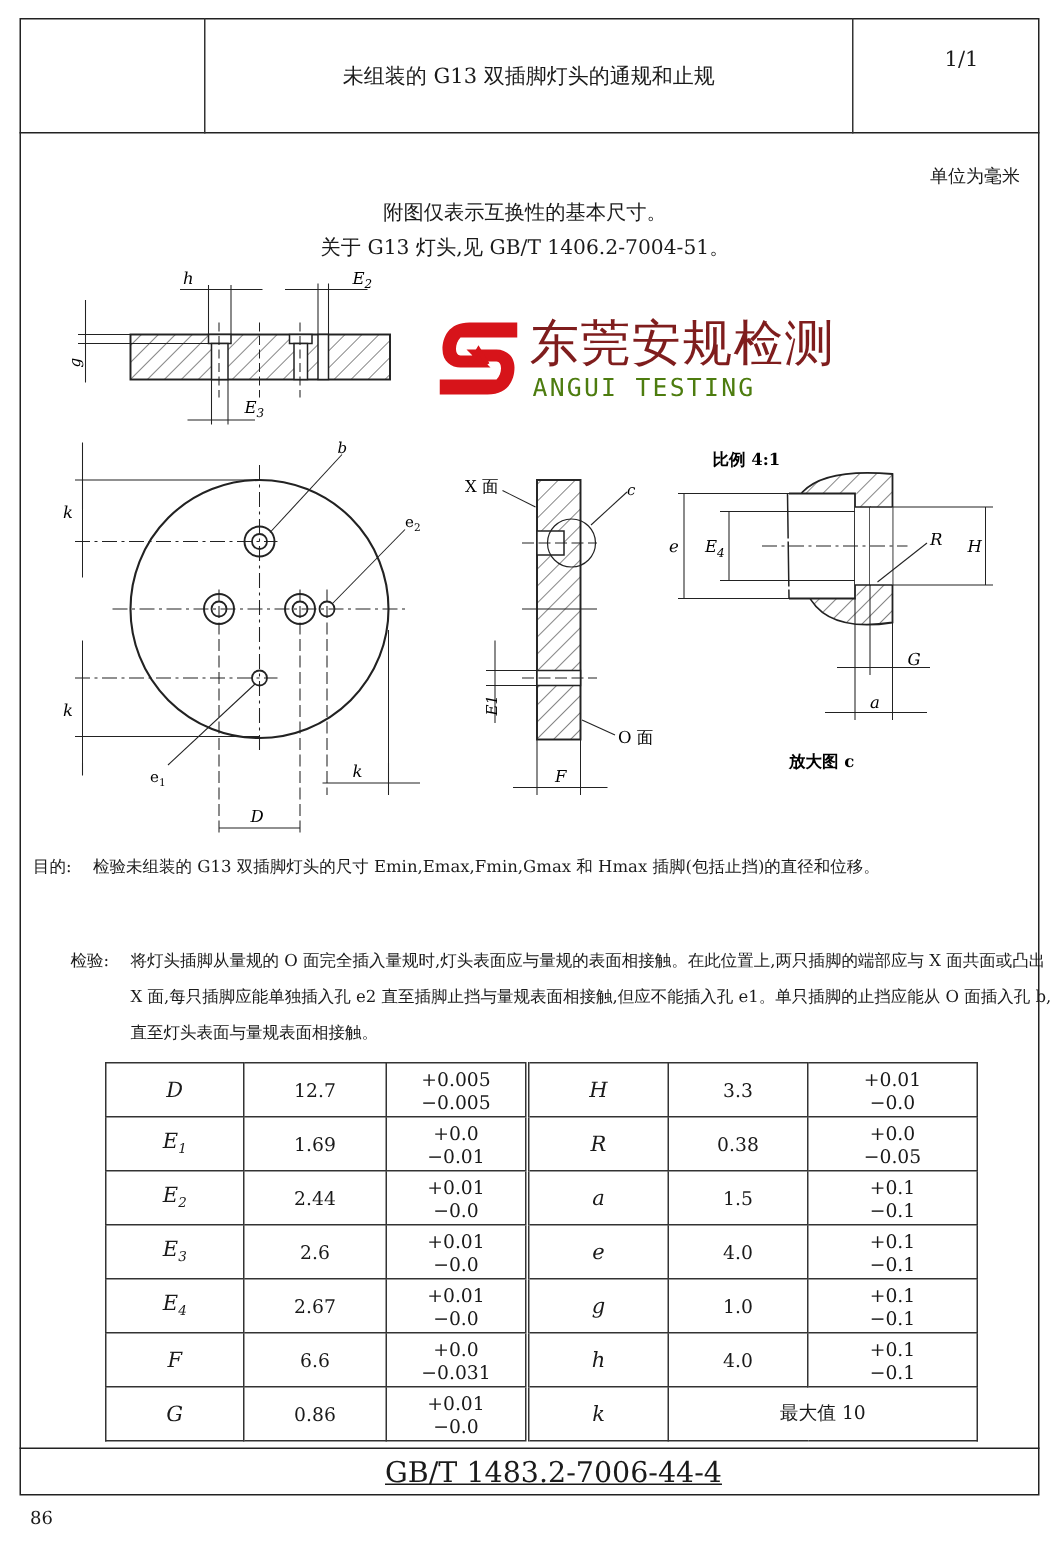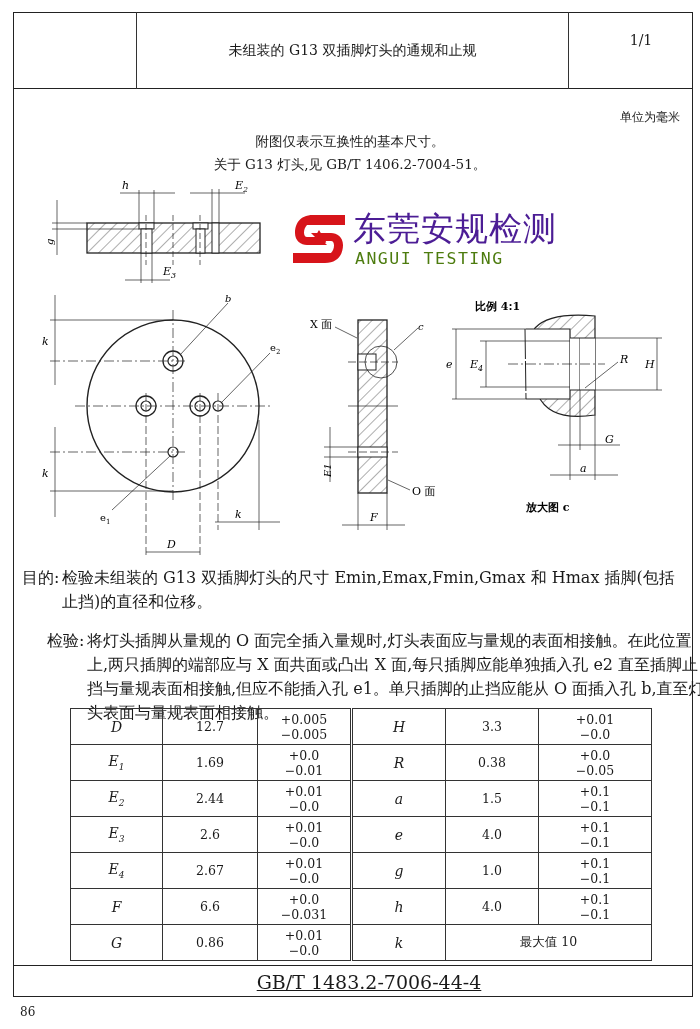--- a/index.html
+++ b/index.html
@@ -6,23 +6,23 @@
   body{width:700px;height:1029px;position:relative;overflow:hidden;font-family:"DejaVu Serif","Liberation Serif",serif;color:#1a1a1a;}
   .abs{position:absolute;}
   .frame{position:absolute;left:13px;top:12px;width:680px;height:985px;border:1.6px solid #222;box-sizing:border-box;}
   .hline{position:absolute;height:0;border-top:1.6px solid #222;}
   .vline{position:absolute;width:0;border-left:1.4px solid #333;}
   .title{position:absolute;left:137px;top:12px;width:431px;height:77px;display:flex;align-items:center;justify-content:center;font-size:14px;}
   .pageno{position:absolute;left:568px;top:1px;width:146px;height:77px;display:flex;align-items:center;justify-content:center;font-size:14px;text-align:center;}
   .unit{position:absolute;right:20px;top:109px;font-size:12px;}
   .note{position:absolute;left:0;width:700px;text-align:center;font-size:13.5px;}
   .logo{position:absolute;left:293px;top:205px;width:240px;height:70px;}
-  .logo-cn{position:absolute;left:60px;top:2px;font-family:"DejaVu Sans","Liberation Sans",sans-serif;font-size:33px;letter-spacing:1px;color:#4c1d95;font-weight:normal;white-space:nowrap;}
+  .logo-cn{position:absolute;left:60px;top:2px;font-family:"DejaVu Sans","Liberation Sans",sans-serif;font-size:33px;letter-spacing:1px;color:#7f1d1d;font-weight:normal;white-space:nowrap;}
   .logo-en{position:absolute;left:62px;top:44px;font-family:"DejaVu Sans Mono","Liberation Mono",monospace;font-size:16.5px;letter-spacing:1.5px;color:#4d7c0f;white-space:nowrap;}
-  .para{position:absolute;left:22px;width:660px;font-size:16px;line-height:24px;}
+  .para{position:absolute;left:22px;width:660px;font-size:11px;line-height:24px;}
   .para .lbl{position:absolute;left:0;top:0;}
   .para .txt{display:block;padding-left:40px;text-indent:0;}
   table.dim{position:absolute;left:70px;top:708px;border-collapse:collapse;font-size:12.5px;}
   table.dim td{border:1.2px solid #333;text-align:center;vertical-align:middle;padding:0;height:35px;}
   table.dim tr.hd td{height:26px;font-size:13px;}
   table.dim td.sep{border-right:3.5px double #333;}
   .sym{font-style:italic;font-size:14px;}
   .tol{line-height:15px;font-size:12.5px;}
   .footer{position:absolute;left:29px;top:966px;width:680px;height:31px;display:flex;align-items:center;justify-content:center;font-size:19px;text-decoration:underline;}
   .pagenum{position:absolute;left:20px;top:1005px;font-size:12px;}

